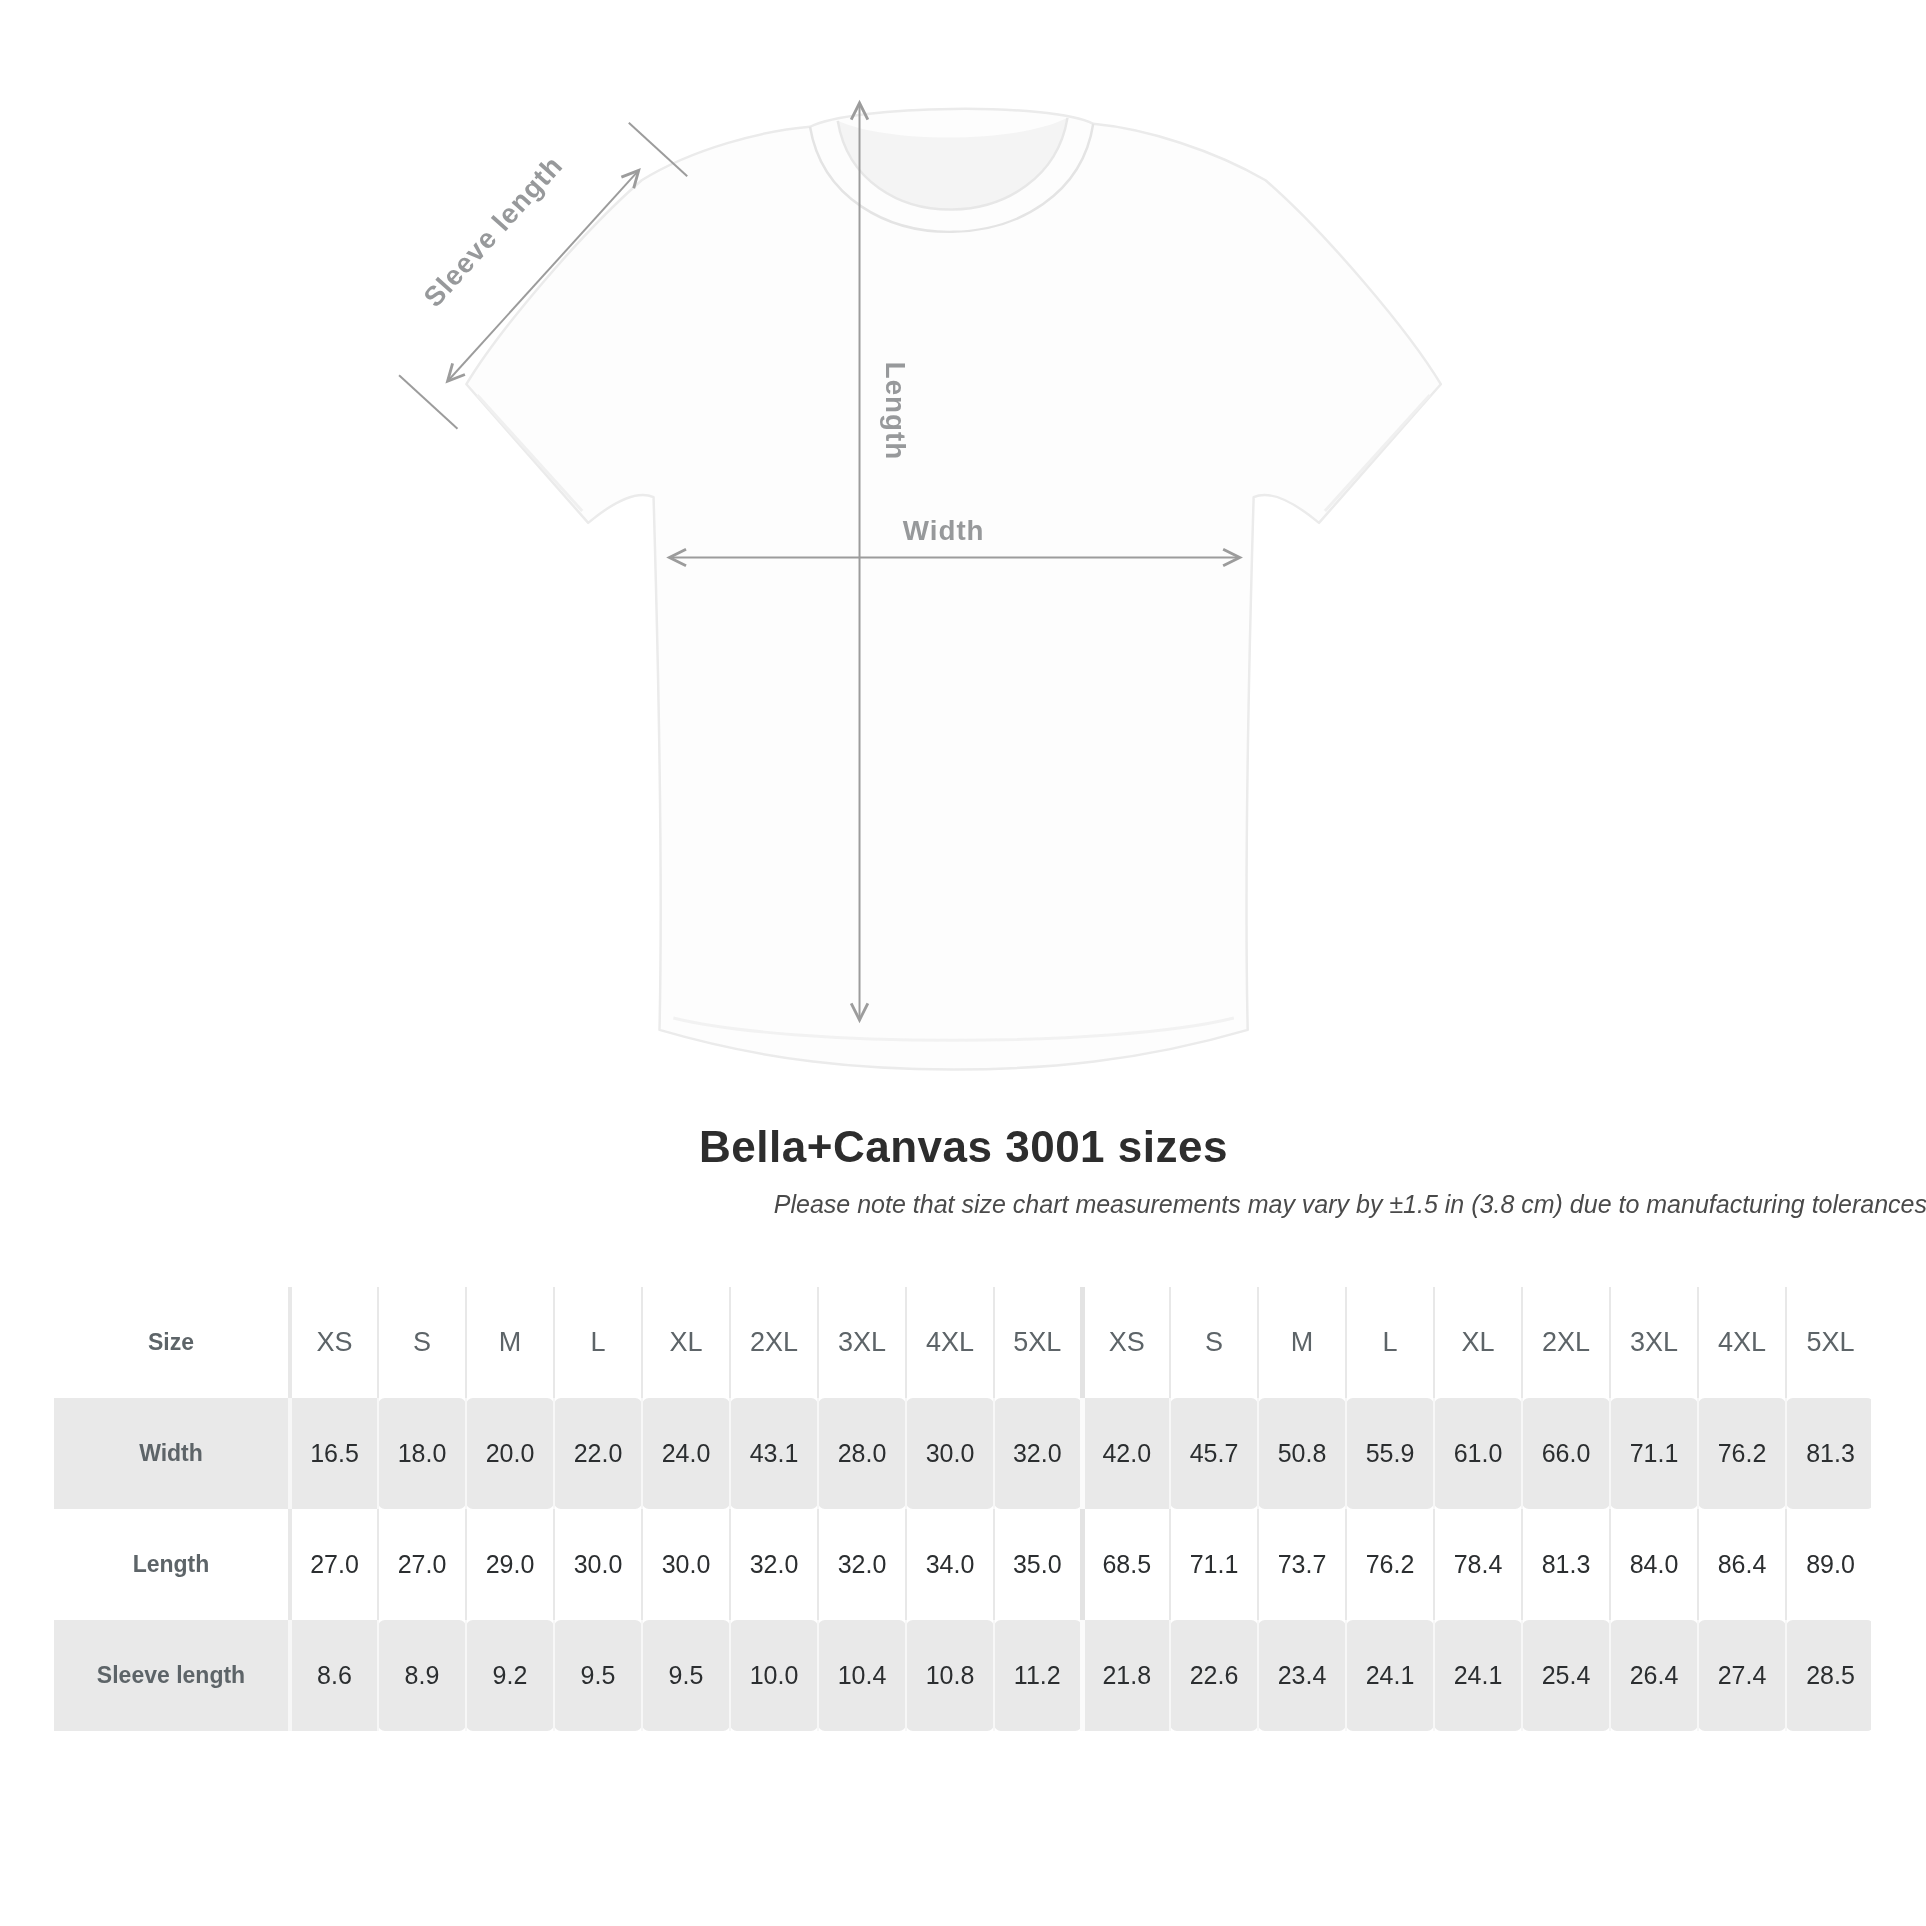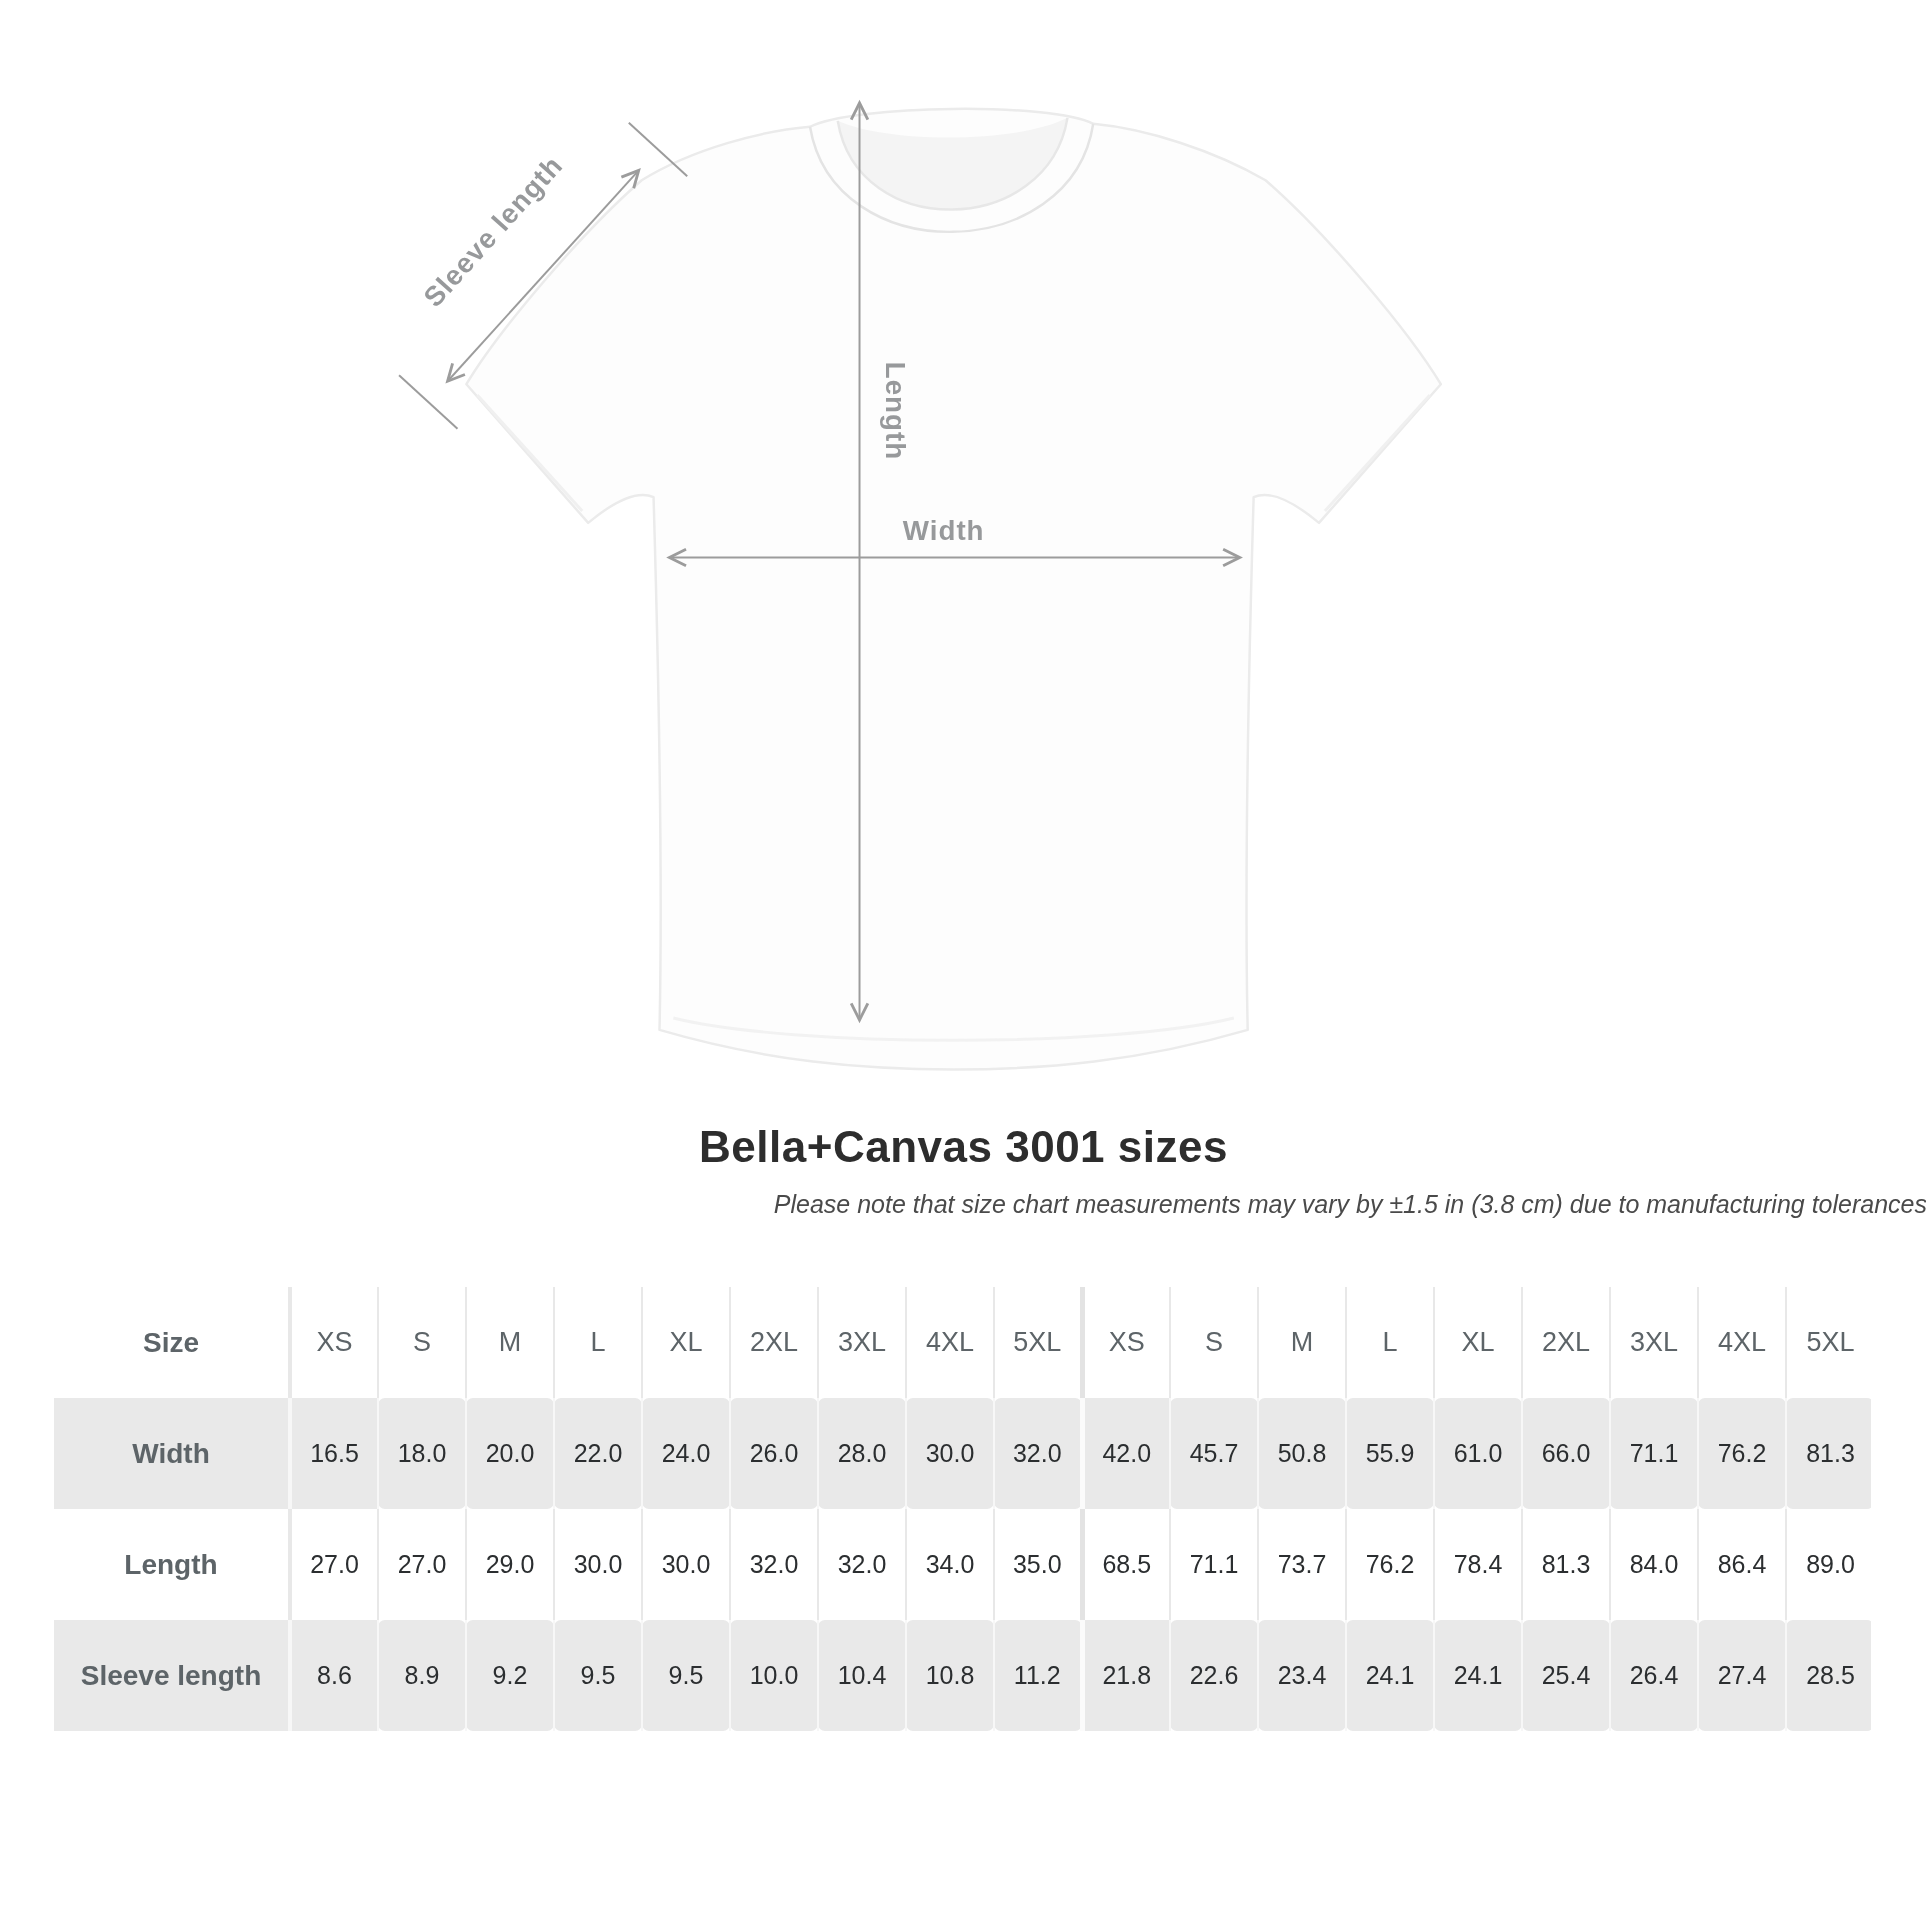--- a/index.html
+++ b/index.html
@@ -40,21 +40,21 @@
 
   tr.band-row td{background:#e9e9e9;height:131px;}
   .gname{font-size:31px;font-weight:bold;font-style:italic;color:#5d6468;letter-spacing:0.5px;}
   .gunit{font-size:22px;font-style:italic;color:#5d6468;margin-top:9px;}
   td.sysdiv{border-left:5px solid #ffffff;}
 
   tr.size-row td{background:#ffffff;height:111px;}
   tr.white-row td{background:#ffffff;height:111px;}
   tr.gray-row td{background:#e9e9e9;height:111px;}
 
-  td.row-label{font-size:28px;font-weight:bold;color:#5d6468;}
+  td.row-label{font-size:23px;font-weight:bold;color:#5d6468;}
   td.size-head{font-size:27px;font-weight:normal;color:#5d6468;}
   td.val{font-size:25px;font-weight:normal;color:#2b2e30;}
 
   tr.size-row td.c, tr.white-row td.c{border-left:2px solid #e8e8e8;}
   tr.size-row td.c0, tr.white-row td.c0{border-left:4px solid #e8e8e8;}
   tr.size-row td.c9, tr.white-row td.c9{border-left:5px solid #e3e3e3;}
   tr.gray-row td.c{border-left:2px solid #f7f7f7;border-radius:7px;}
   tr.gray-row td.c0{border-left:4px solid #f7f7f7;}
   tr.gray-row td.c9{border-left:5px solid #fbfbfb;}
 </style>
@@ -166,21 +166,21 @@
             <td class="size-head c">4XL</td>
             <td class="size-head c">5XL</td>
           </tr>
           <tr class="gray-row">
             <td class="row-label">Width</td>
             <td class="val c0">16.5</td>
             <td class="val c">18.0</td>
             <td class="val c">20.0</td>
             <td class="val c">22.0</td>
             <td class="val c">24.0</td>
-            <td class="val c">26.0</td>
+            <td class="val c">43.1</td>
             <td class="val c">28.0</td>
             <td class="val c">30.0</td>
             <td class="val c">32.0</td>
             <td class="val c9">42.0</td>
             <td class="val c">45.7</td>
             <td class="val c">50.8</td>
             <td class="val c">55.9</td>
             <td class="val c">61.0</td>
             <td class="val c">66.0</td>
             <td class="val c">71.1</td>

